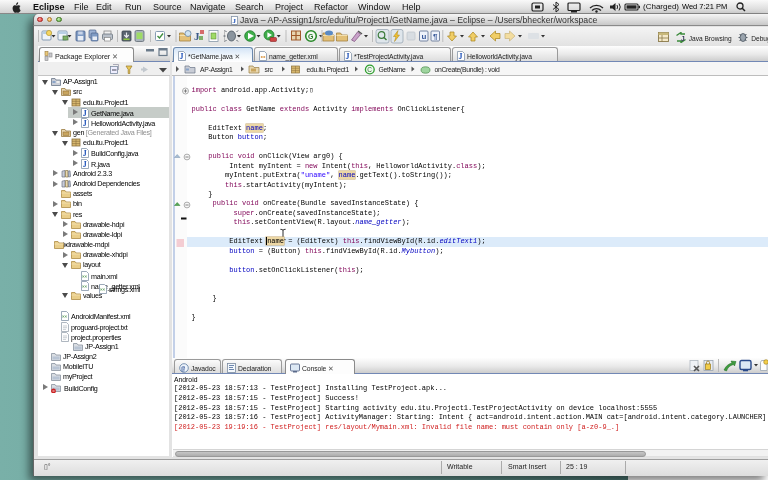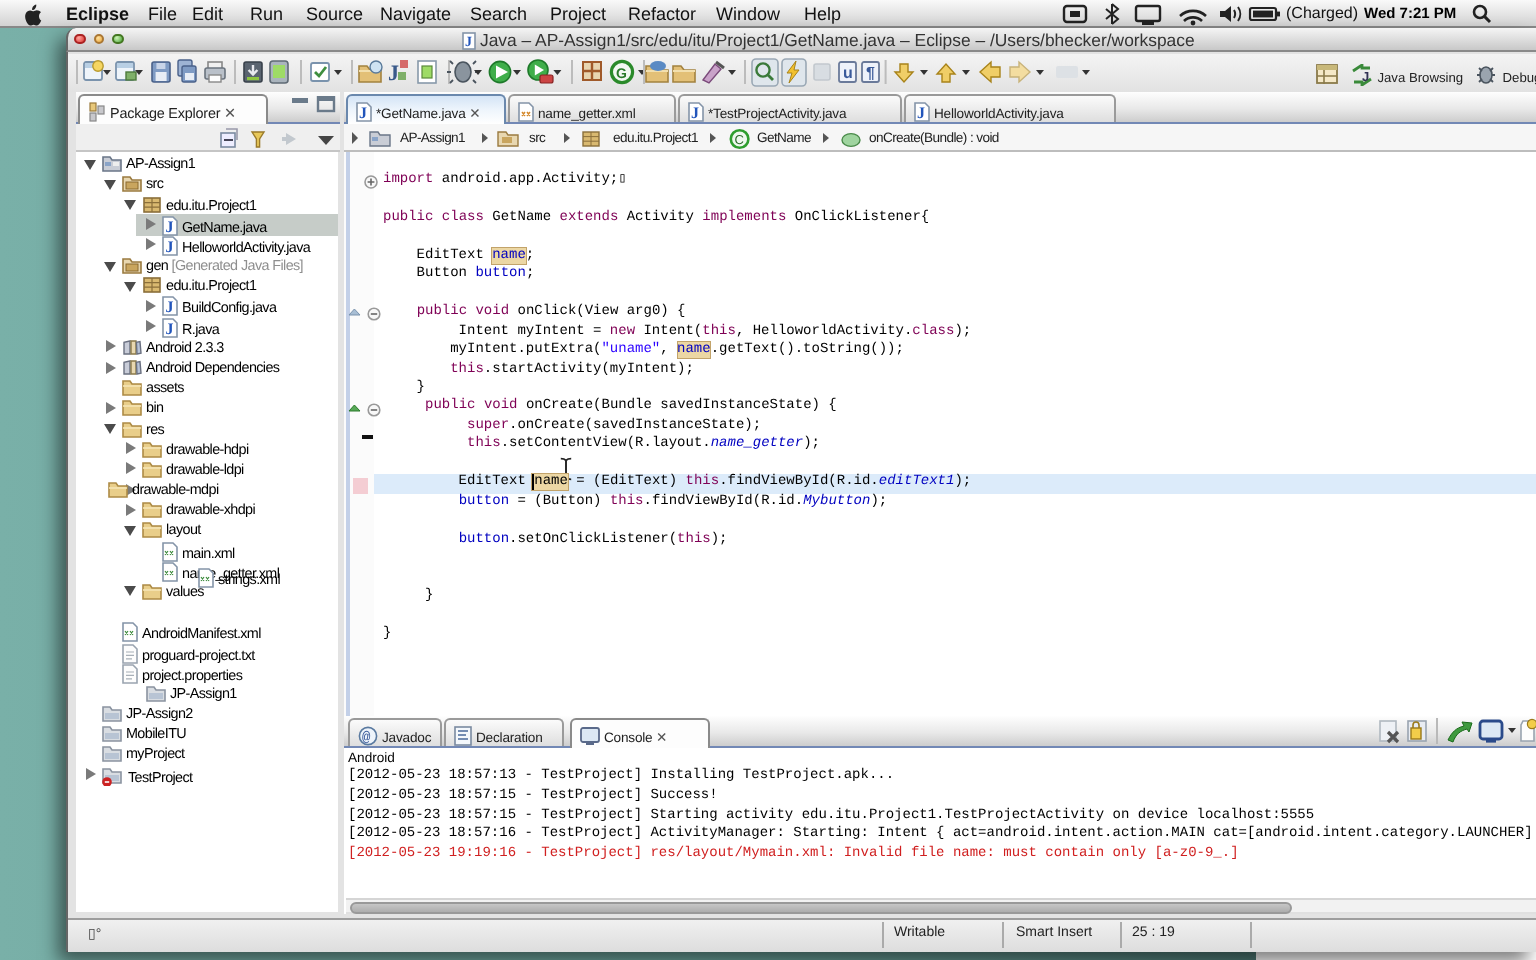--- a/index.html
+++ b/index.html
@@ -87,21 +87,21 @@
       <rect x="41" y="10" width="6" height="1.5" fill="#222"></rect>
       <path d="M62 9.5 A6.5 6.5 0 0 1 71 9.5 M60 7 A9.5 9.5 0 0 1 73 7" stroke="#222" stroke-width="1.3" fill="none"></path>
       <circle cx="66.5" cy="10.5" r="1.2" fill="#222"></circle>
       <path d="M80 4.5 L82.5 4.5 L85.5 2 L85.5 10 L82.5 7.5 L80 7.5 Z" fill="#222"></path>
       <path d="M87 4 A4 4 0 0 1 87 8 M89 2.5 A6 6 0 0 1 89 9.5" stroke="#222" stroke-width="1" fill="none"></path>
       <rect x="95" y="3" width="13" height="6" rx="1" fill="none" stroke="#222" stroke-width="1.1"></rect>
       <rect x="96.5" y="4.3" width="10" height="3.4" fill="#222"></rect>
       <rect x="108.5" y="4.8" width="1.5" height="2.4" fill="#222"></rect>
     </svg>
     <span style="left:643px;font-size:8px;">(Charged)</span>
-    <span style="left:682px;color:#000;font-size:7.5px;font-weight:bold;">Wed 7:21 PM</span>
+    <span style="left:682px;color:#000;font-size:7.5px;">Wed 7:21 PM</span>
     <svg style="position:absolute;left:736px;top:2px;" width="10" height="10" viewBox="0 0 10 10">
       <circle cx="4" cy="4" r="3" fill="none" stroke="#222" stroke-width="1.3"></circle>
       <path d="M6.2 6.2 L9 9" stroke="#222" stroke-width="1.5"></path>
     </svg>
   </div>
 
   <div id="win"></div>
   <div id="titlebar"></div>
   <div class="tl" style="left:37px;background:radial-gradient(circle at 35% 30%,#ffa5a0,#dd3832);border:0.5px solid #a22;"></div>
   <div class="tl" style="left:46.5px;background:radial-gradient(circle at 35% 30%,#ffe2a0,#eba63a);border:0.5px solid #a73;"></div>
@@ -389,21 +389,21 @@
       <div class="trow" style="left:13px;top:296.41999999999996px;"><svg width="10" height="9" viewBox="0 0 10 9">
           <path d="M0.5 1.5 L4 1.5 L5 3 L9.5 3 L9.5 8.5 L0.5 8.5 Z" fill="#d9dde2" stroke="#8a93a0" stroke-width="0.8"></path>
           <rect x="1.5" y="4.5" width="7" height="3" fill="#b8c4d4"></rect>
         </svg><span style="position:relative;top:-2px;margin-left:2px;">myProject</span></div>
       <span class="arrow ar-right" style="left:5px;top:308.09999999999997px;"></span>
       <div class="trow" style="left:13px;top:306.59999999999997px;"><svg width="11" height="10" viewBox="0 0 11 10">
           <path d="M0.5 1.5 L4 1.5 L5 3 L9.5 3 L9.5 8.5 L0.5 8.5 Z" fill="#d9dde2" stroke="#8a93a0" stroke-width="0.8"></path>
           <rect x="1.5" y="4.5" width="7" height="3" fill="#b8c4d4"></rect>
           <circle cx="2.5" cy="8" r="2.4" fill="#cc2222"></circle>
           <path d="M1.4 8 L3.6 8" stroke="#fff" stroke-width="0.8"></path>
-        </svg><span style="position:relative;top:-2px;margin-left:2px;">TestProject</span></div>
+        </svg><span style="position:relative;top:-2px;margin-left:2px;">BuildConfig</span></div>
     </div>
 
   <div class="tabrow" id="edtabs"></div>
   <div class="tab active" style="left:173px;top:47px;width:80px;"><svg style="vertical-align:-2px;margin-right:2px;" width="8" height="10" viewBox="0 0 8 10">
         <path d="M0.5 0.5 L5.5 0.5 L7.5 2.5 L7.5 9.5 L0.5 9.5 Z" fill="#fff" stroke="#8494a8" stroke-width="0.8"></path>
         <text x="1.5" y="8" font-family="Liberation Serif" font-size="8" font-weight="bold" fill="#2255bb">J</text>
       </svg>*GetName.java <span style="color:#555;">✕</span></div>
   <div class="tab" style="left:254px;top:47px;width:84px;"><svg style="vertical-align:-2px;margin-right:2px;" width="8" height="10" viewBox="0 0 8 10">
         <path d="M0.5 0.5 L5.5 0.5 L7.5 2.5 L7.5 9.5 L0.5 9.5 Z" fill="#fff" stroke="#8494a8" stroke-width="0.8"></path>
         <path d="M2 5 L3.5 7 M3.5 5 L2 7 M4.5 5 L6 7 M6 5 L4.5 7" stroke="#d4882a" stroke-width="0.7"></path>

